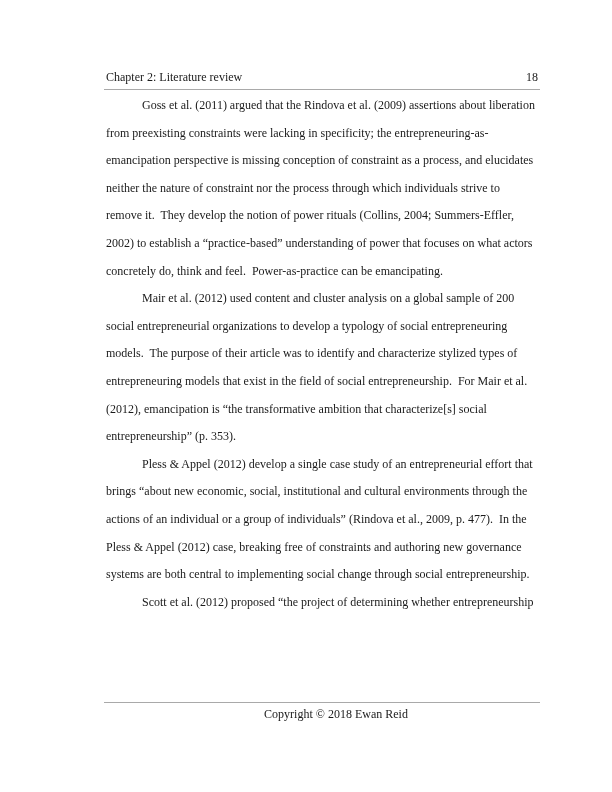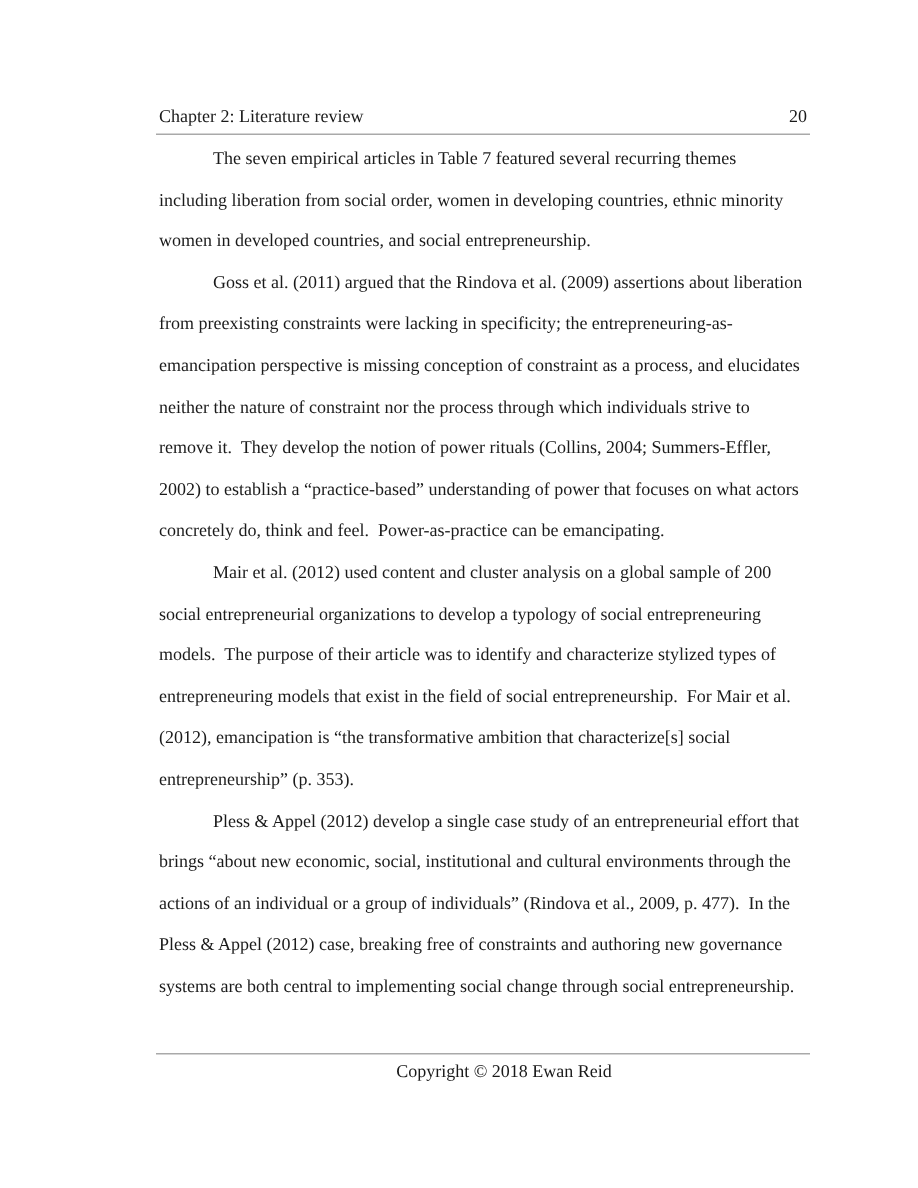--- a/index.html
+++ b/index.html
@@ -68,30 +68,30 @@
     line-height: 14px;
   }
 </style>
 </head>
 <body>
 
 <div class="page">
 
   <div class="page-header">
     <span>Chapter 2: Literature review</span>
-    <span>20</span>
+    <span>18</span>
   </div>
 
   <div class="header-rule"></div>
 
   <div class="page-body">
-    <p class="para"><span>The seven empirical articles in Table 7 featured several recurring themes including liberation from social order, women in developing countries, ethnic minority women in developed countries, and social entrepreneurship.</span></p>
     <p class="para"><span>Goss et al. (2011) argued that the Rindova et al. (2009) assertions about liberation from preexisting constraints were lacking in specificity; the entrepreneuring-as-emancipation perspective is missing conception of constraint as a </span><span class="italic">process</span><span>, and elucidates neither the nature of constraint nor the process through which individuals strive to remove it.  They develop the notion of </span><span class="italic">power rituals</span><span> (Collins, 2004; Summers-Effler, 2002) to establish a “practice-based” understanding of power that focuses on what actors concretely do, think and feel.  Power-as-practice can be emancipating.</span></p>
     <p class="para"><span>Mair et al. (2012) used content and cluster analysis on a global sample of 200 social entrepreneurial organizations to develop a typology of social entrepreneuring models.  The purpose of their article was to identify and characterize stylized types of entrepreneuring models that exist in the field of social entrepreneurship.  For Mair et al. (2012), emancipation is “the transformative ambition that characterize[s] social entrepreneurship” (p. 353).</span></p>
     <p class="para"><span>Pless &amp; Appel (2012) develop a single case study of an entrepreneurial effort that brings “about new economic, social, institutional and cultural environments through the actions of an individual or a group of individuals” (Rindova et al., 2009, p. 477).  In the Pless &amp; Appel (2012) case, breaking free of constraints and authoring new governance systems are both central to implementing social change through social entrepreneurship.</span></p>
+    <p class="para"><span>Scott et al. (2012) proposed “the project of determining whether entrepreneurship</span></p>
   </div>
 
   <div class="footer-rule"></div>
 
   <div class="page-footer">
     <span>Copyright © 2018 Ewan Reid</span>
   </div>
 
 </div>
 

